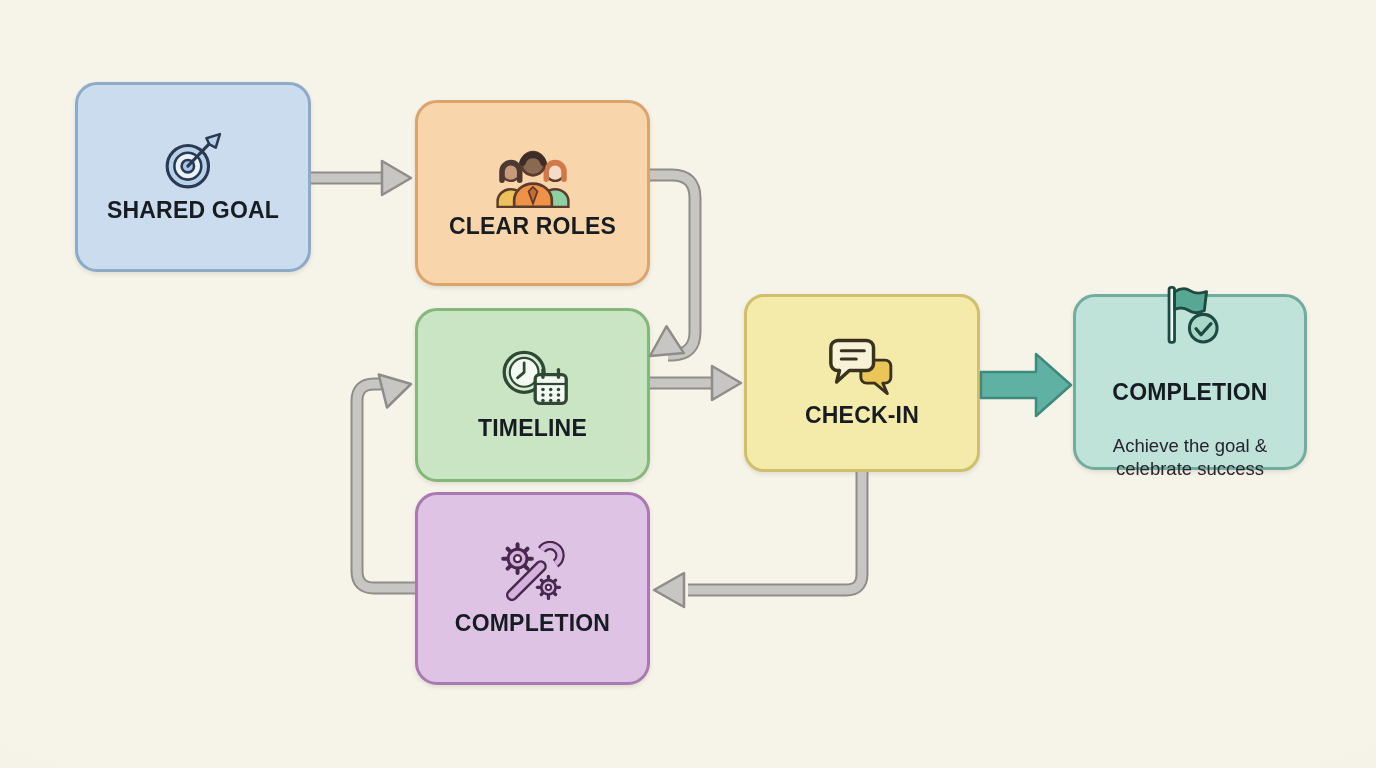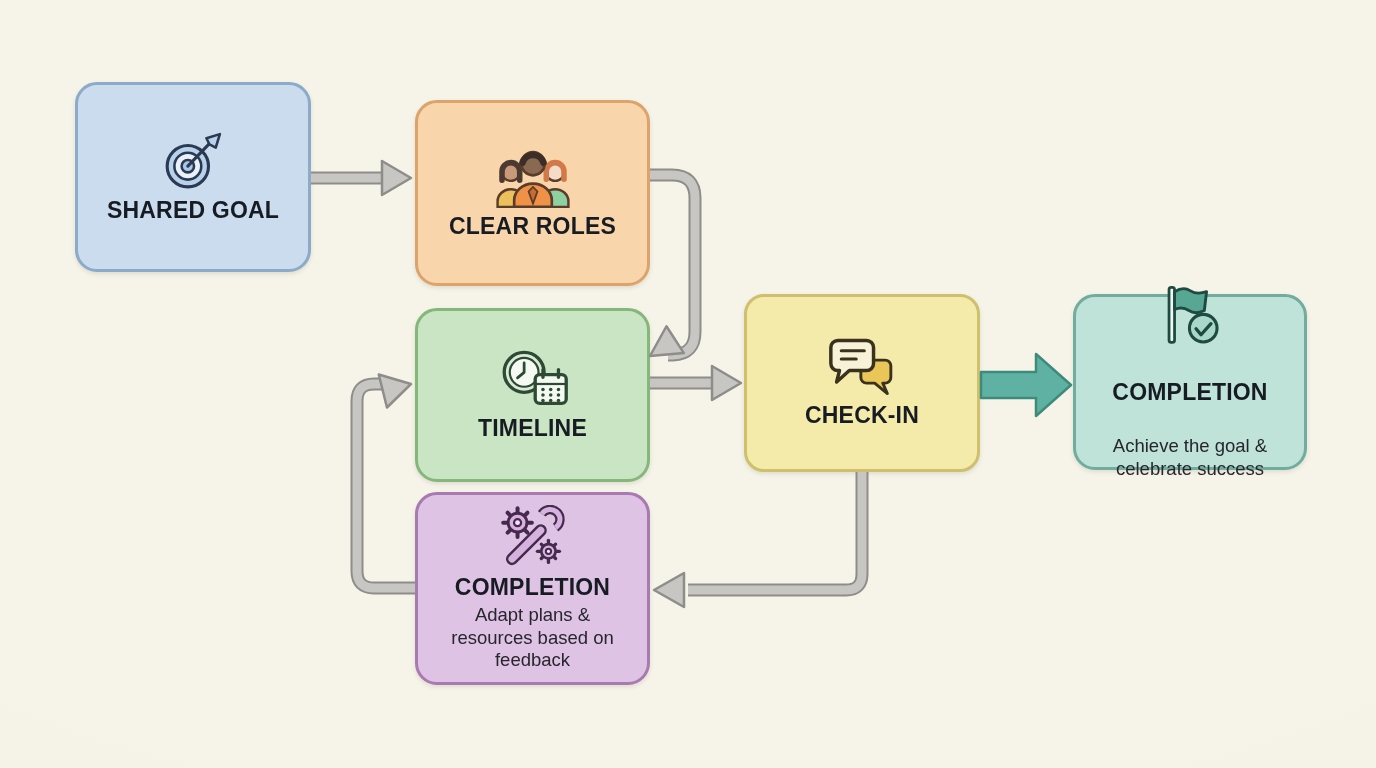--- a/index.html
+++ b/index.html
@@ -151,21 +151,20 @@
           <line x1="39.5" y1="35.5" x2="41.5" y2="37.5"></line>
             <line x1="50.5" y1="46.5" x2="52.5" y2="48.5"></line>
           <line x1="52.5" y1="35.5" x2="50.5" y2="37.5"></line>
             <line x1="41.5" y1="46.5" x2="39.5" y2="48.5"></line>
         </g>
         <circle cx="46" cy="42" r="6.5" fill="#d6b2de" stroke="#46294d" stroke-width="2.4"></circle>
         <circle cx="46" cy="42" r="2.4" fill="#f2e6f5" stroke="#46294d" stroke-width="1.8"></circle>
       </svg>
     </span>
     <div class="title">COMPLETION</div>
-    <div class="desc">Adapt plans &amp; resources based on feedback</div>
   </div>
 
   <svg class="connectors" width="1376" height="768" viewBox="0 0 1376 768">
 
     <g>
       <path class="co" d="M311,178 H383"></path>
         <path class="ci" d="M311,178 H383"></path>
       <polygon class="head" points="411,178 382,161 382,195"></polygon>
     </g>
 

